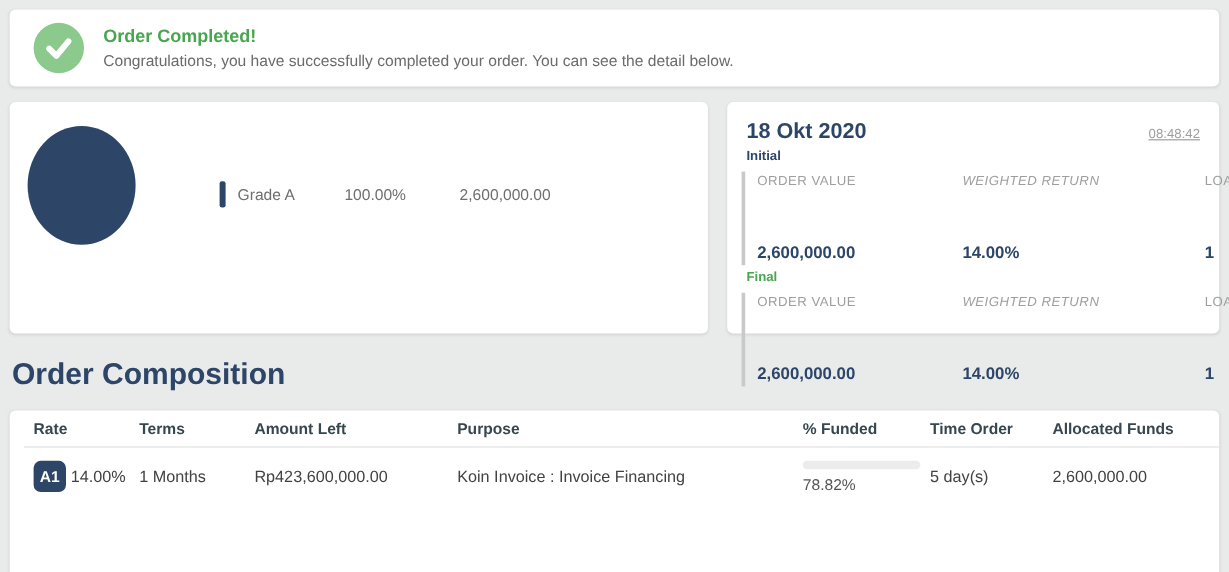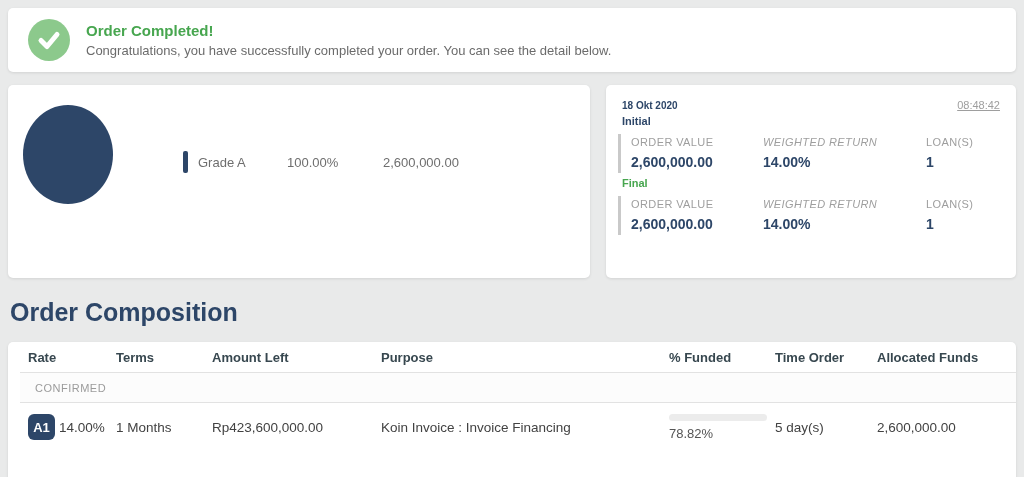--- a/index.html
+++ b/index.html
@@ -26,27 +26,27 @@
   .cards-row{margin:13px 8px 0 8px; display:flex; gap:16px; height:193px;}
   .pie-card{flex:1; display:flex; align-items:flex-start; padding:20px 0 0 15px;}
   .pie{width:90px; height:99px; border-radius:50%; background:var(--navy); flex:0 0 auto;}
   .legend{display:flex; align-items:center; margin-left:70px; margin-top:46px; font-size:13px; color:#6e6e6e;}
   .legend-swatch{width:5px; height:22px; border-radius:2px; background:var(--navy); margin-right:10px;}
   .legend-label{width:89px;}
   .legend-pct{width:96px;}
 
   .summary-card{width:410px; padding:14px 16px 0 16px;}
   .summary-head{display:flex; justify-content:space-between; align-items:baseline;}
-  .summary-date{font-size:10px; font-weight:bold; color:var(--navy);}
+  .summary-date{font-size:18px; font-weight:bold; color:var(--navy);}
   .summary-time{font-size:11px; color:var(--muted);text-decoration:underline;}
   .section-label{font-size:11px; font-weight:bold; margin-top:4px;}
   .section-label.initial{color:var(--navy);}
   .section-label.final{color:var(--green);}
   .stat-block{border-left:3px solid #c9c9c9; margin-left:-4px; padding-left:10px; margin-top:7px;
-    display:grid; grid-template-columns:132px 163px 1fr;}
+    display:grid; grid-template-columns:132px 163px 1fr;gap:39px;}
   .stat-label{font-size:11px; color:var(--muted); letter-spacing:0.4px; padding-top:2px;}
   .stat-label.italic{font-style:italic;}
   .stat-value{font-size:14px; font-weight:bold; color:var(--navy); margin-top:6px; padding-bottom:3px;}
 
   
   .oc-title{margin:20px 8px 15px 10px; font-size:25px; font-weight:bold; color:var(--navy);}
   .table-card{margin:0 8px; height:147px; overflow:hidden;padding-left:12px;}
   .grid-row{display:grid; grid-template-columns:88px 96px 169px 288px 106px 102px 1fr; padding-left:8px; align-items:center;}
   .thead{height:31px; border-bottom:1px solid var(--border); font-size:13px; font-weight:bold; color:#37474f;}
   .group-row{height:30px; background:#fcfcfc; border-bottom:1px solid var(--border);
@@ -121,23 +121,20 @@
   <div class="grid-row thead">
     <span>Rate</span>
     <span>Terms</span>
     <span>Amount Left</span>
     <span>Purpose</span>
     <span>% Funded</span>
     <span>Time Order</span>
     <span>Allocated Funds</span>
   </div>
 
-  <div class="group-row">
-    <span>CONFIRMED</span>
-  </div>
 
   <div class="grid-row data-row">
     <span class="rate-cell">
       <span class="grade-badge">A1</span>
       <span>14.00%</span>
     </span>
     <span>1 Months</span>
     <span>Rp423,600,000.00</span>
     <span>Koin Invoice : Invoice Financing</span>
     <span class="funded-cell">

